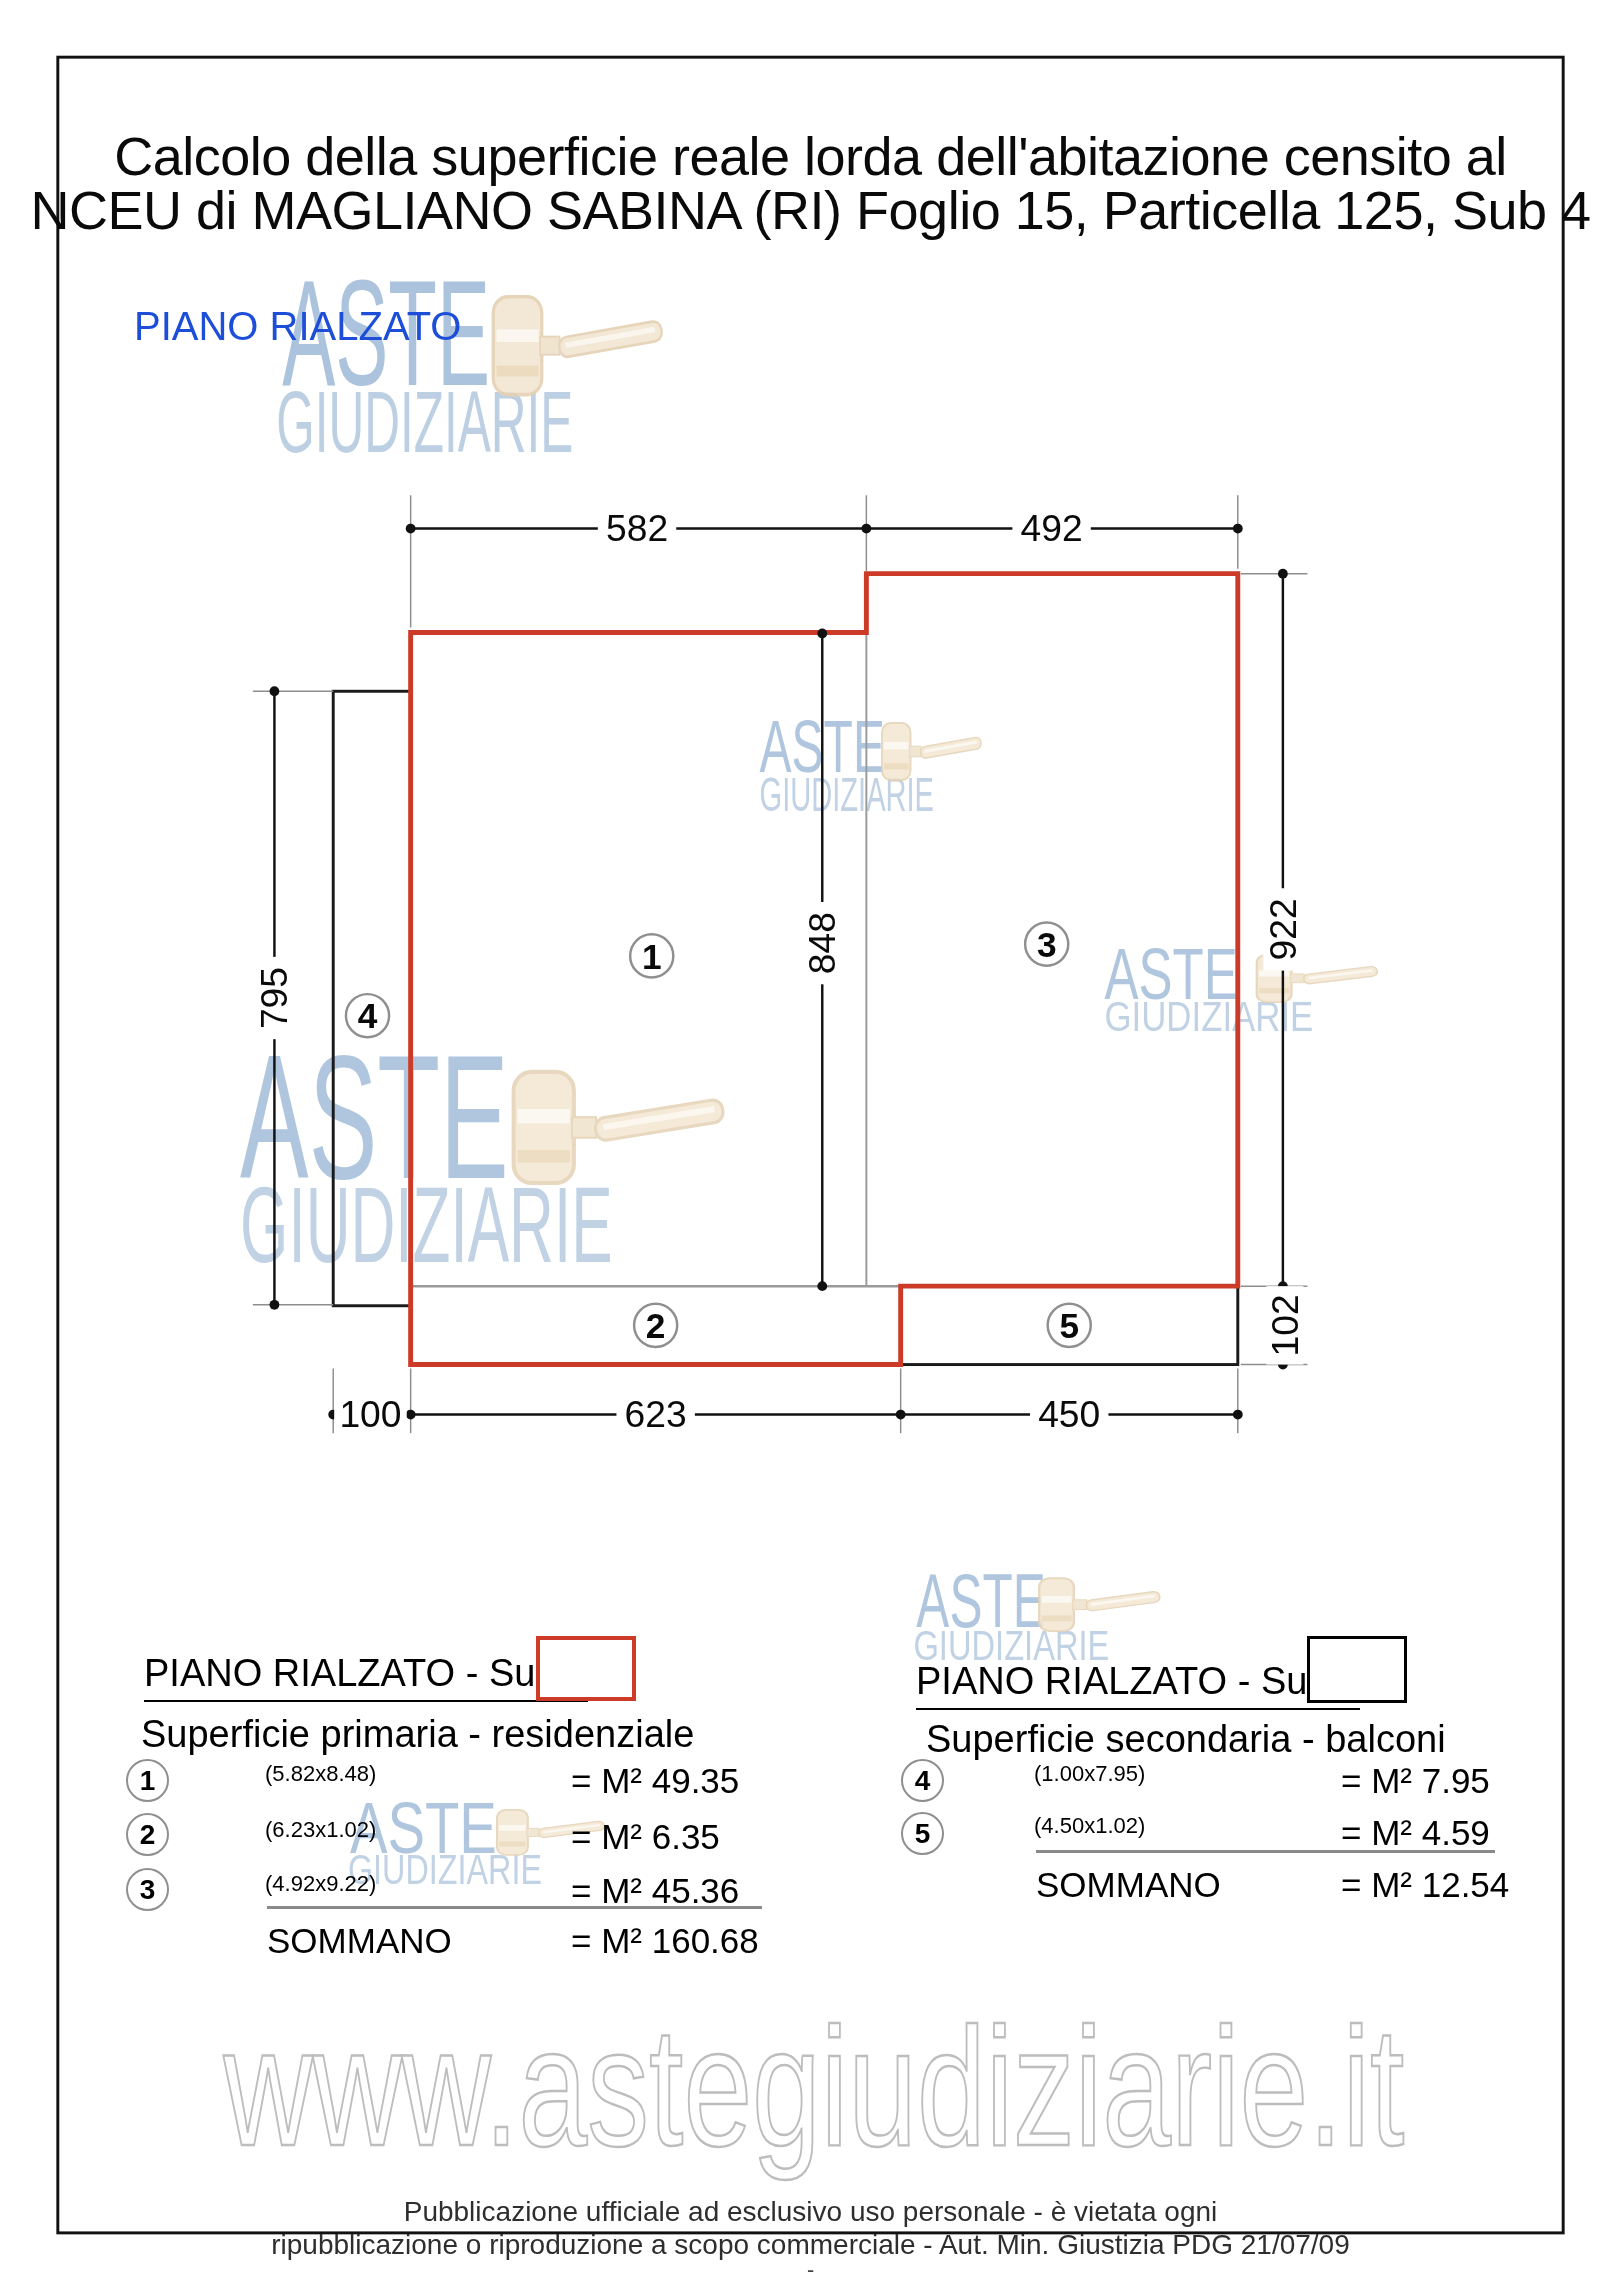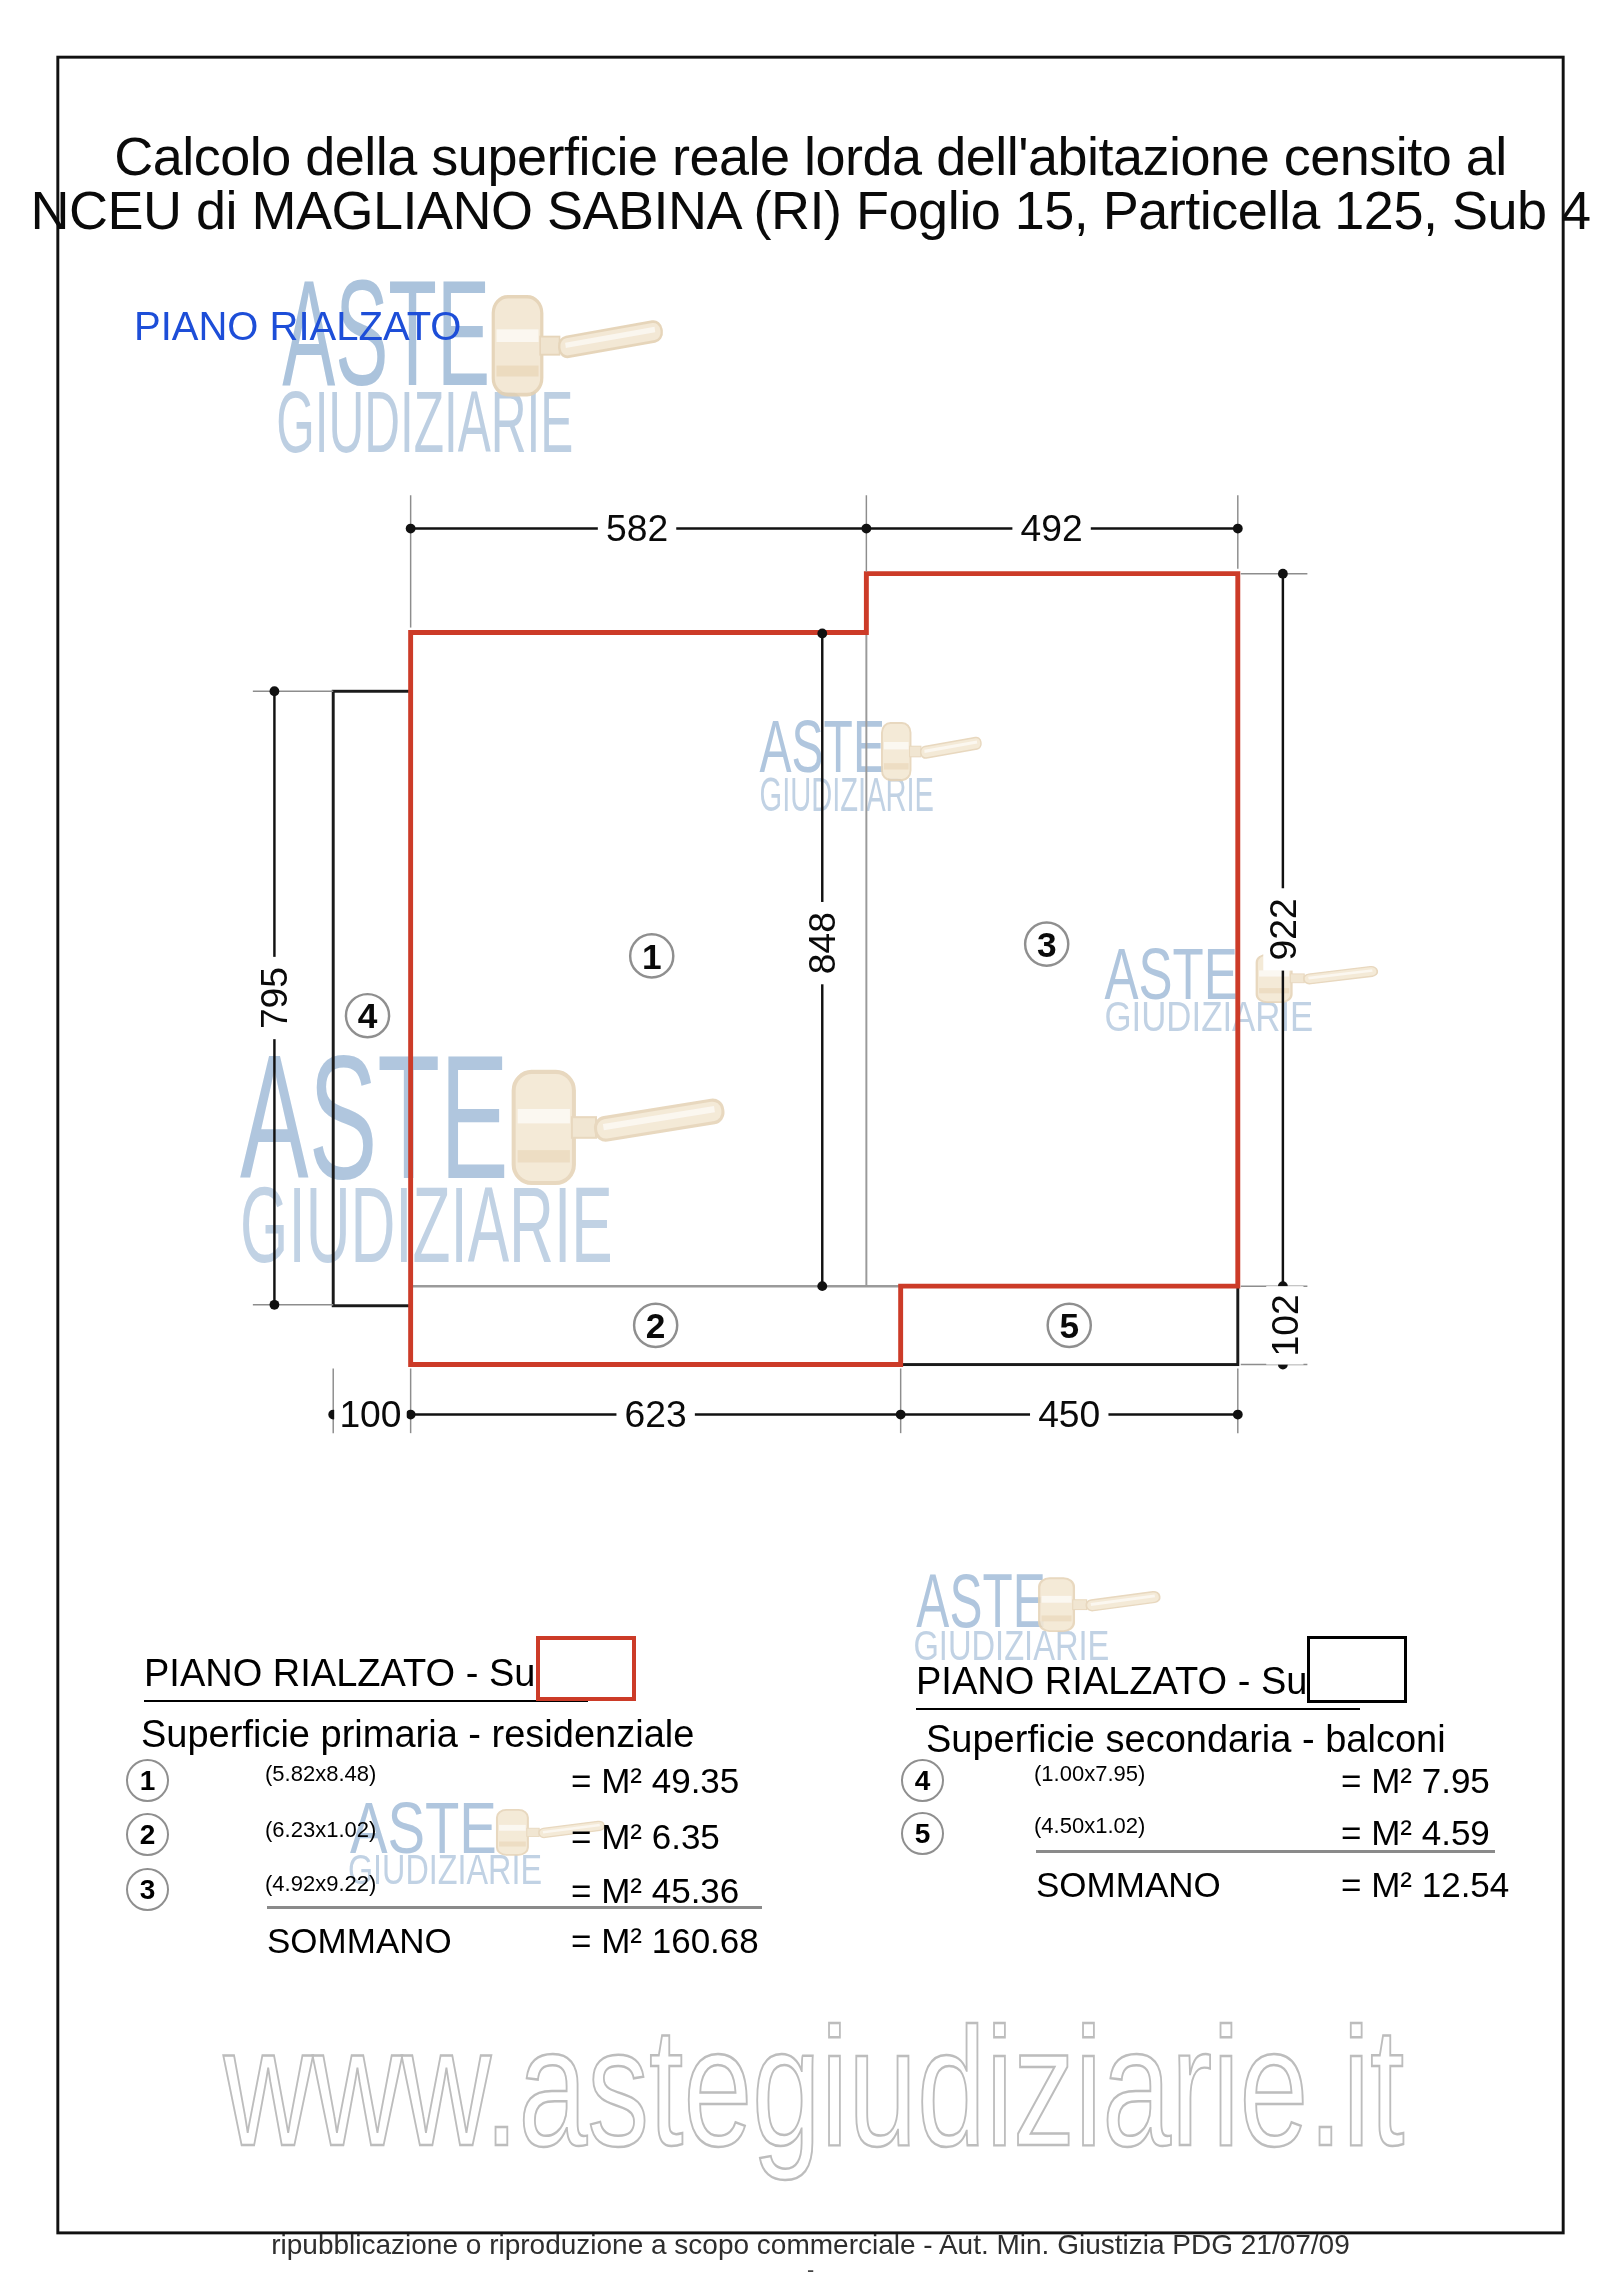--- a/index.html
+++ b/index.html
@@ -229,17 +229,18 @@
   <div class="abs tval" style="left:1341px;top:1761px;">= M² 7.95</div>
 
   <div class="abs circlenum" style="left:901px;top:1812px;">5</div>
   <div class="abs trow" style="left:1034px;top:1813px;">(4.50x1.02)</div>
   <div class="abs tval" style="left:1341px;top:1813px;">= M² 4.59</div>
 
   <div class="abs sepline" style="left:1036px;top:1850px;width:459px;"></div>
   <div class="abs ttotal" style="left:1036px;top:1865px;">SOMMANO</div>
   <div class="abs ttotal" style="left:1341px;top:1865px;">= M² 12.54</div>
 
+  <div class="abs footer" style="top:2196px;">Pubblicazione ufficiale ad esclusivo uso personale - è vietata ogni</div>
   <div class="abs footer" style="top:2229px;">ripubblicazione o riproduzione a scopo commerciale - Aut. Min. Giustizia PDG 21/07/09</div>
   <div class="abs tinymark" style="top:2257px;">-</div>
 
 </div>
 
 
 </body></html>

